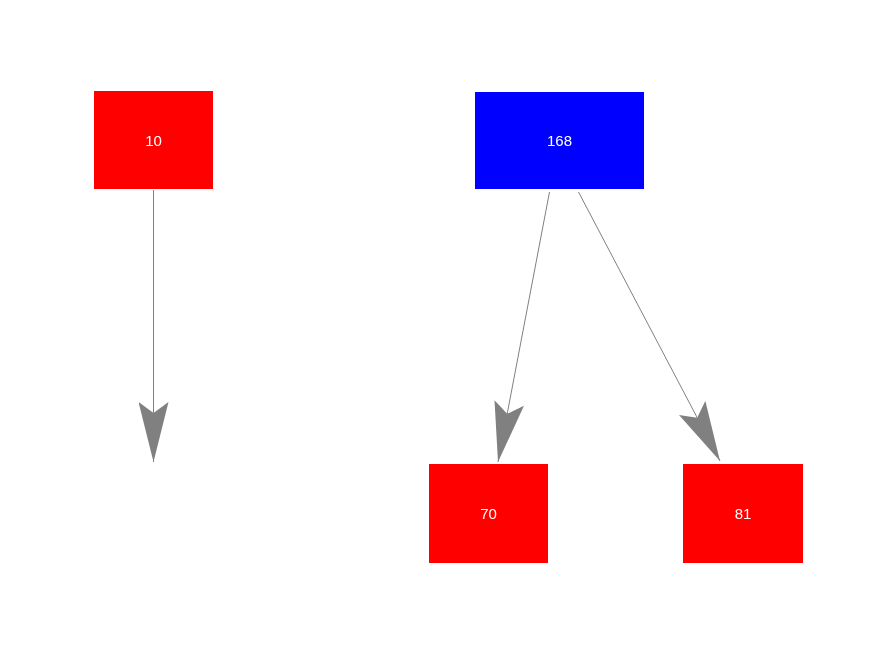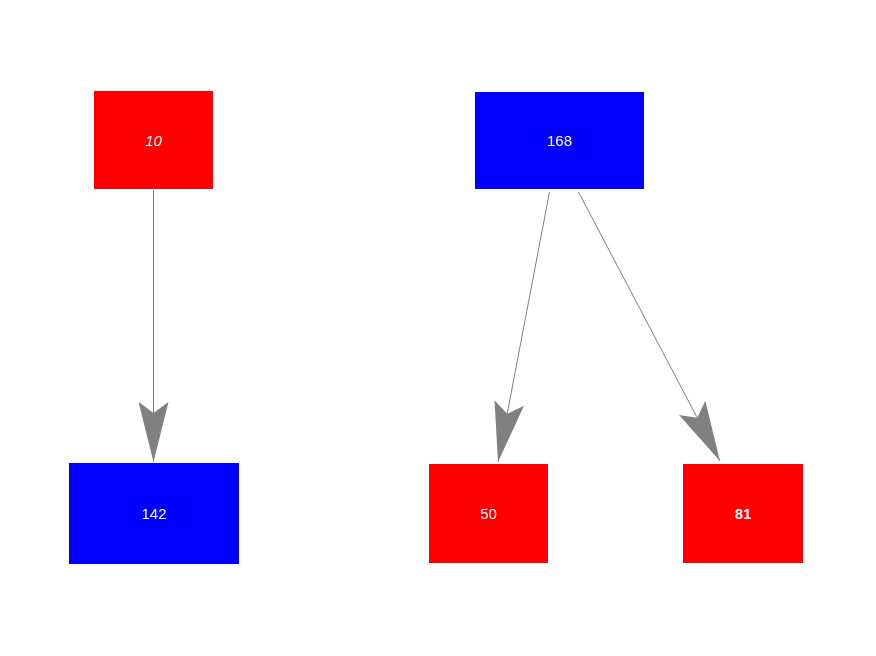--- a/index.html
+++ b/index.html
@@ -29,25 +29,25 @@
     align-items: center;
     justify-content: center;
     color: #ffffff;
     font-size: 15px;
     line-height: 1;
     user-select: none;
   }
   .fill-red  { background: #ff0000; }
   .fill-blue { background: #0000ff; }
 
-  .node-10  { left: 94px;  top: 91px;  width: 119px; height: 98px; font-style: italic;  }
+  .node-10  { left: 94px;  top: 91px;  width: 119px; height: 98px;  }
   .node-168 { left: 475px; top: 92px;  width: 169px; height: 97px;  }
   .node-142 { left: 69px;  top: 463px; width: 170px; height: 101px; }
   .node-80  { left: 429px; top: 464px; width: 119px; height: 99px;  }
-  .node-81  { left: 683px; top: 464px; width: 120px; height: 99px; font-weight: bold;  }
+  .node-81  { left: 683px; top: 464px; width: 120px; height: 99px;  }
 
   .edge-line {
     stroke: #808080;
     stroke-width: 1;
     fill: none;
   }
 </style>
 </head>
 <body>
 
@@ -65,25 +65,22 @@
   </svg>
 
   <div class="node fill-red node-10">
     <span>10</span>
   </div>
 
   <div class="node fill-blue node-168">
     <span>168</span>
   </div>
 
-  <div class="node fill-blue node-142">
-    <span>142</span>
-  </div>
 
   <div class="node fill-red node-80">
-    <span>50</span>
+    <span>70</span>
   </div>
 
   <div class="node fill-red node-81">
     <span>81</span>
   </div>
 
 </div>
 
 </body></html>

